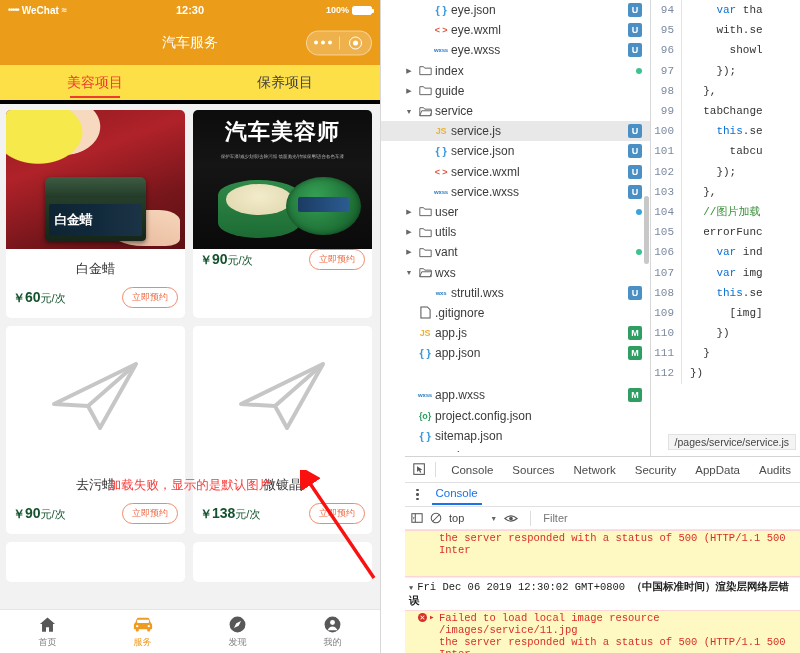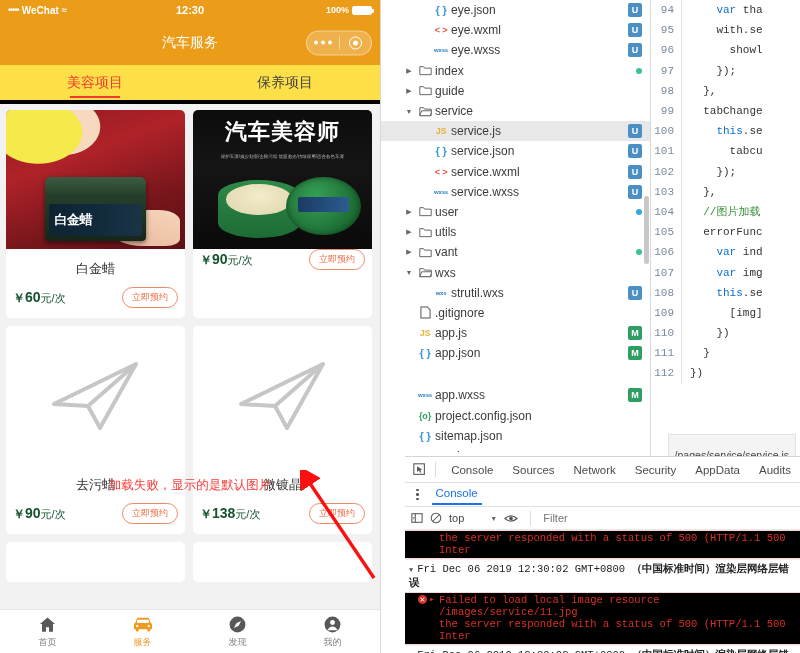--- a/index.html
+++ b/index.html
@@ -269,21 +269,21 @@
     width: 30px; flex: 0 0 30px; text-align: right; padding-right: 7px;
     color: #7b8aa0; font-size: 11px;
   }
   .guide { width: 1px; height: 20.2px; background: #e4e4e4; flex: 0 0 1px; margin-right: 8px; }
   .ctext { color: #333; }
   .kw { color: #0a6fd1; }
   .cmt { color: #3a8f3a; }
   .code-footer {
     position: absolute; top: 434px; right: 4px;
     font-size: 10.5px; color: #444;
-    background: #f4f4f4; padding: 14px 6px;
+    background: #f4f4f4; padding: 1px 6px;
     border: 1px solid #e2e2e2;
     margin-left: 28px;
   }
 
   
   .devtools {
     position: absolute; left: 405px; right: 0; top: 456px; bottom: 0;
     background: #fff; border-top: 1px solid #d4d4d4;
     display: flex; flex-direction: column;
     overflow: hidden;
@@ -320,22 +320,22 @@
   .filter-input {
     border: none; outline: none; font-size: 11px; color: #888;
     font-family: "Liberation Sans", sans-serif; background: transparent; width: 120px;
   }
   .console-body {
     flex: 1; overflow: hidden;
     font-family: "Liberation Mono", "DejaVu Sans Mono", monospace;
     font-size: 10.5px;
   }
   .c-err {
-    background: #000000; border-top: 1px solid #fbd6d6; border-bottom: 1px solid #fbd6d6;
-    color: #d93025; padding: 1px 2px 2px 16px;
+    background: #fef9c3; border-top: 1px solid #fbd6d6; border-bottom: 1px solid #fbd6d6;
+    color: #d93025; padding: 1px 2px 20px 16px;
     position: relative;
   }
   .c-err .xcircle {
     position: absolute; left: 13px; top: 2px;
     width: 9px; height: 9px; border-radius: 50%; background: #d93025;
     color: #fff; font-size: 7px; display: flex; align-items: center; justify-content: center;
     font-family: "Liberation Sans", sans-serif;
   }
   .c-err .etri { position: absolute; left: 25px; top: 2px; font-size: 6px; color: #d93025; }
   .c-err .l1 { margin-left: 18px; }

